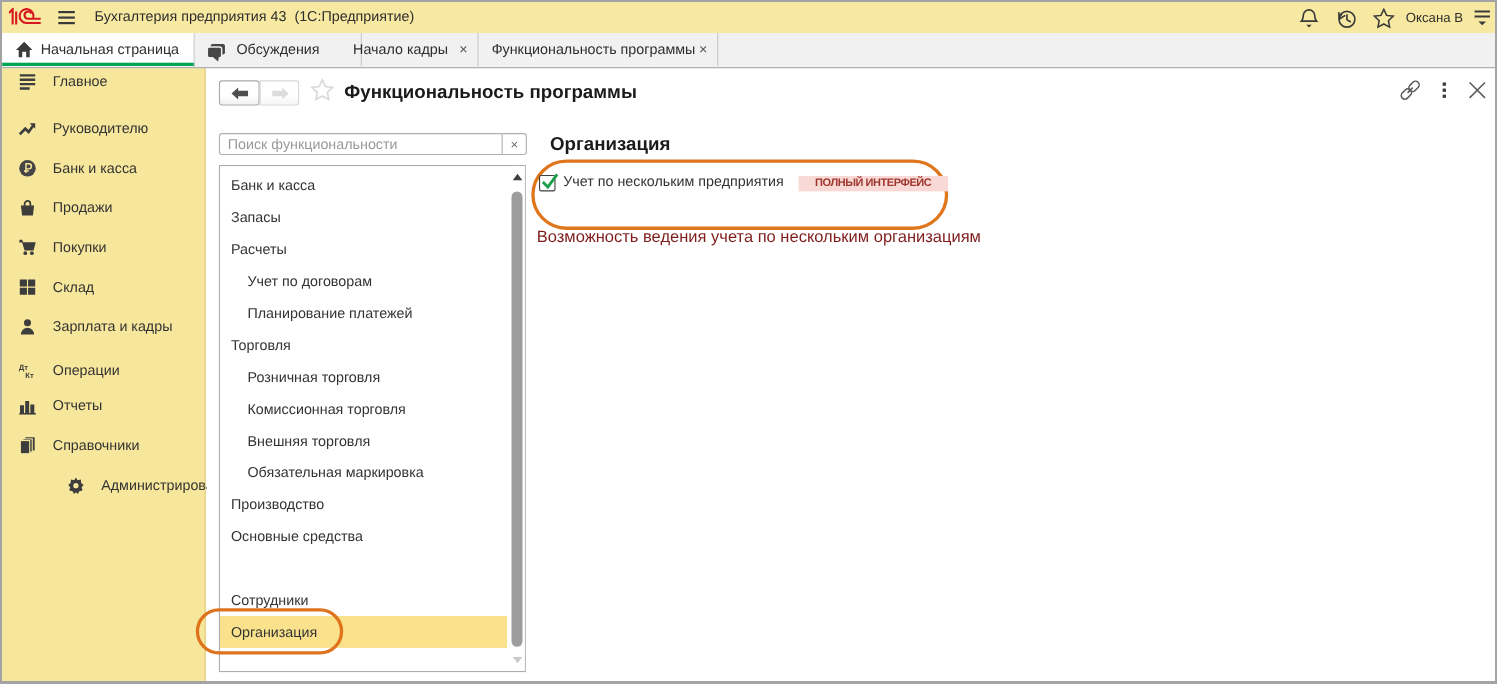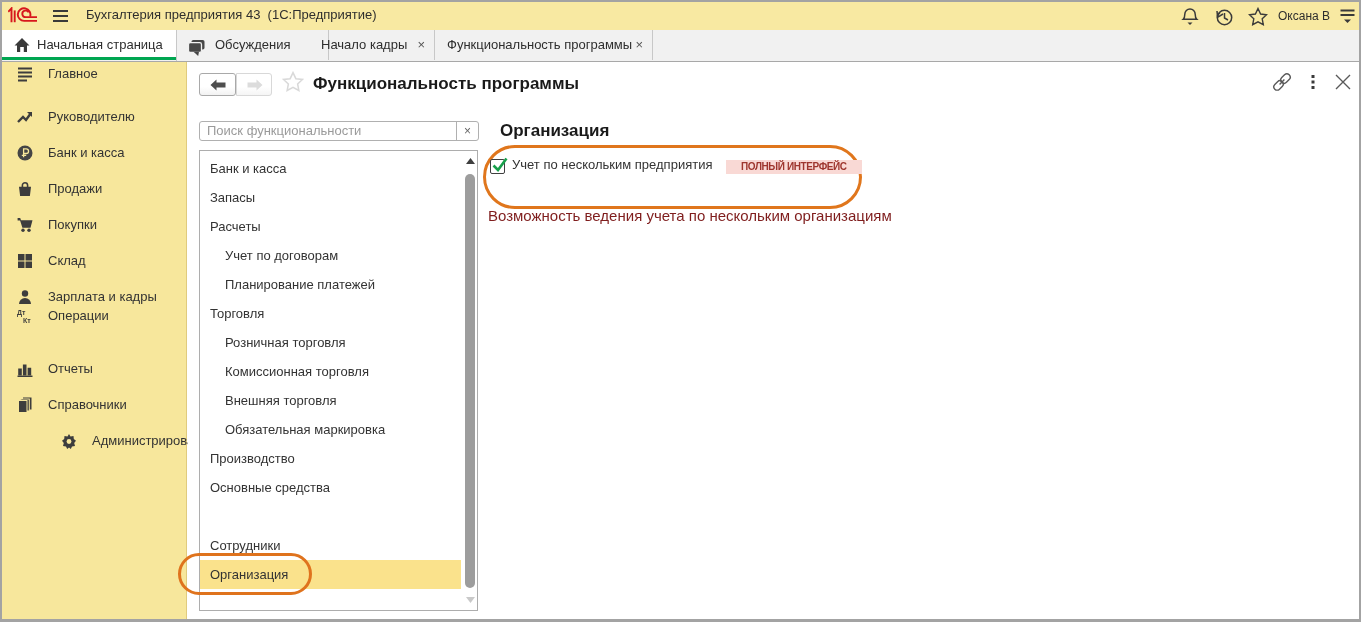--- a/index.html
+++ b/index.html
@@ -160,21 +160,21 @@
         </svg>
         <div class="tx">Склад</div>
       </div>
     <div class="mi" style="top:227px;">
         <svg class="ic" viewBox="0 0 16 16">
           <circle cx="8" cy="4.5" r="3.2" fill="#3d3d3d"></circle>
           <path d="M2 15 a6 6 0 0 1 12 0 z" fill="#3d3d3d"></path>
         </svg>
         <div class="tx">Зарплата и кадры</div>
       </div>
-    <div class="mi" style="top:246px;">
+    <div class="mi" style="top:267px;">
         <svg class="ic" viewBox="0 0 16 16">
           <text x="0" y="7" font-size="7" font-weight="bold" fill="#3d3d3d">Дт</text>
           <text x="6" y="15" font-size="7" font-weight="bold" fill="#3d3d3d">Кт</text>
         </svg>
         <div class="tx">Операции</div>
       </div>
     <div class="mi" style="top:299px;">
         <svg class="ic" viewBox="0 0 16 16">
           <path d="M1.2 14.5 V7.5 h3.6 V14.5 z M5.9 14.5 V3.5 h3.6 V14.5 z M10.6 14.5 V6.8 h3.6 V14.5 z" fill="#3d3d3d"></path>
           <path d="M0.5 15.3 h15" stroke="#3d3d3d" stroke-width="1.5"></path>

